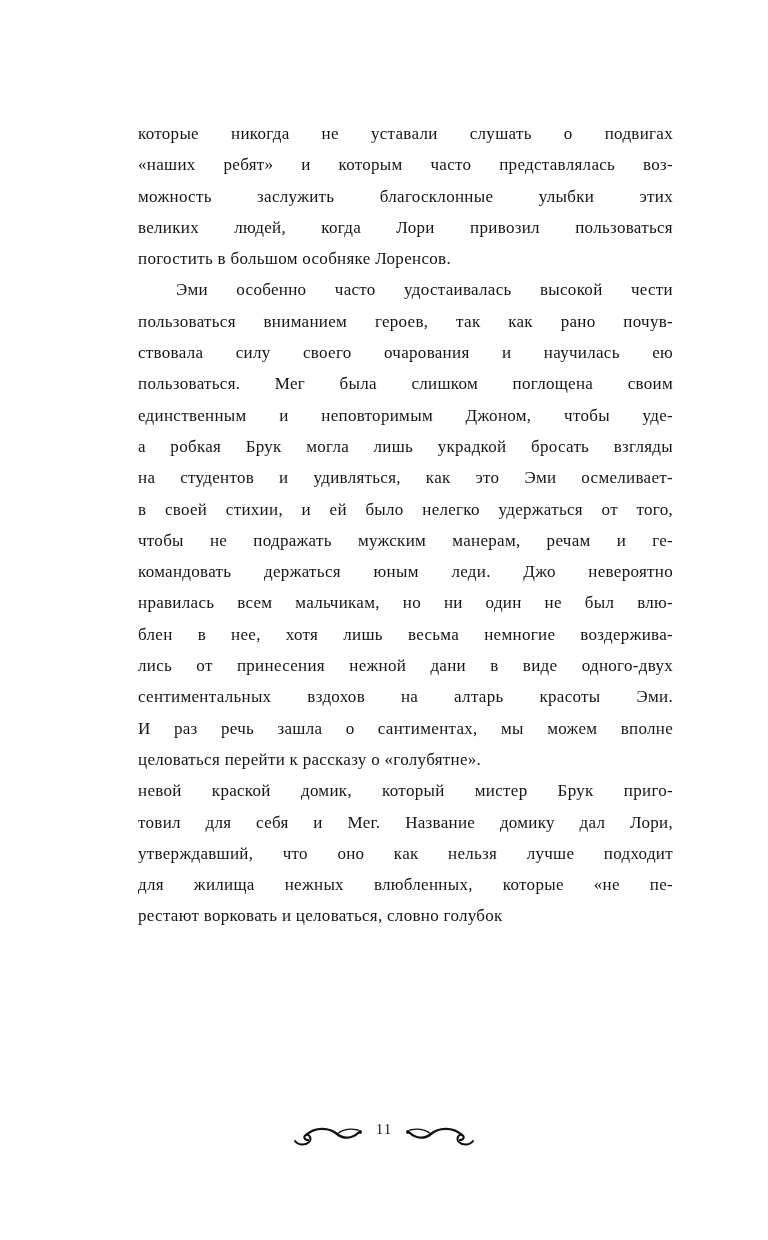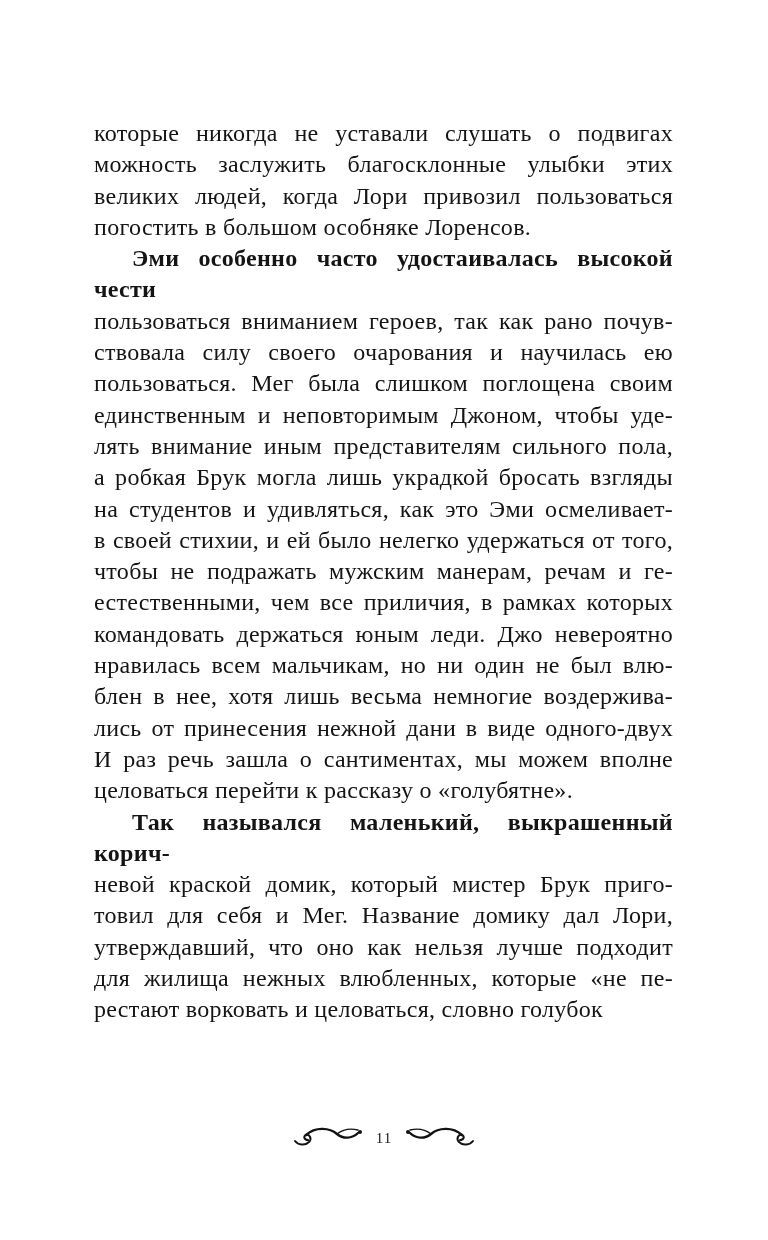--- a/index.html
+++ b/index.html
@@ -16,42 +16,42 @@
     font-family: "Liberation Serif", "DejaVu Serif", serif;
     color: #141414;
   }
   .text-block {
     position: absolute;
     top: 118px;
     left: 94px;
     right: 95px;
   }
   .line {
-    font-size: 24px;
+    font-size: 17px;
     line-height: 31.3px;
     letter-spacing: 0.3px;
     text-align: justify;
     text-align-last: justify;
     white-space: normal;
+    margin-left: 44px;
   }
   .line.last {
     text-align-last: left;
     font-family: Liberation Serif, serif;
   }
   .line.first {
     text-indent: 38px;
-    font-weight: bold;
   }
   .footer {
     position: absolute;
     left: 0;
     right: 0;
     top: 1122px;
     display: flex;
-    align-items: flex-end;
+    align-items: flex-start;
     justify-content: center;
     gap: 12px;
   }
   .page-num {
     font-size: 15px;
     letter-spacing: 1px;
     color: #1a1a1a;
     transform: translateY(-1px);
   }
   .flourish {
@@ -61,41 +61,40 @@
     transform: scaleX(-1);
   }
 </style>
 </head>
 <body>
 
 <div class="page">
 
   <div class="text-block" id="text-block">
       <div class="line">которые никогда не уставали слушать о подвигах</div>
+      <div class="line">«наших ребят» и которым часто представлялась воз-</div>
       <div class="line">можность заслужить благосклонные улыбки этих</div>
       <div class="line">великих людей, когда Лори привозил пользоваться</div>
       <div class="line last">погостить в большом особняке Лоренсов.</div>
       <div class="line first">Эми особенно часто удостаивалась высокой чести</div>
       <div class="line">пользоваться вниманием героев, так как рано почув-</div>
       <div class="line">ствовала силу своего очарования и научилась ею</div>
       <div class="line">пользоваться. Мег была слишком поглощена своим</div>
       <div class="line">единственным и неповторимым Джоном, чтобы уде-</div>
-      <div class="line">лять внимание иным представителям сильного пола,</div>
       <div class="line">а робкая Брук могла лишь украдкой бросать взгляды</div>
       <div class="line">на студентов и удивляться, как это Эми осмеливает-</div>
       <div class="line">в своей стихии, и ей было нелегко удержаться от того,</div>
       <div class="line">чтобы не подражать мужским манерам, речам и ге-</div>
-      <div class="line">естественными, чем все приличия, в рамках которых</div>
       <div class="line">командовать держаться юным леди. Джо невероятно</div>
       <div class="line">нравилась всем мальчикам, но ни один не был влю-</div>
       <div class="line">блен в нее, хотя лишь весьма немногие воздержива-</div>
       <div class="line">лись от принесения нежной дани в виде одного-двух</div>
+      <div class="line">сентиментальных вздохов на алтарь красоты Эми.</div>
       <div class="line">И раз речь зашла о сантиментах, мы можем вполне</div>
       <div class="line last">целоваться перейти к рассказу о «голубятне».</div>
-      <div class="line first">Так назывался маленький, выкрашенный корич-</div>
       <div class="line">невой краской домик, который мистер Брук приго-</div>
       <div class="line">товил для себя и Мег. Название домику дал Лори,</div>
       <div class="line">утверждавший, что оно как нельзя лучше подходит</div>
       <div class="line">для жилища нежных влюбленных, которые «не пе-</div>
       <div class="line last">рестают ворковать и целоваться, словно голубок</div>
     </div>
 
   <div class="footer">
     <svg class="flourish left" width="72" height="26" viewBox="0 0 72 26">
       <path d="M3 19 C 6 23, 13 24, 17 20 C 20 17, 18 12, 14 13 C 11 14, 12 18, 16 18" fill="none" stroke="#121212" stroke-width="2" stroke-linecap="round"></path>

